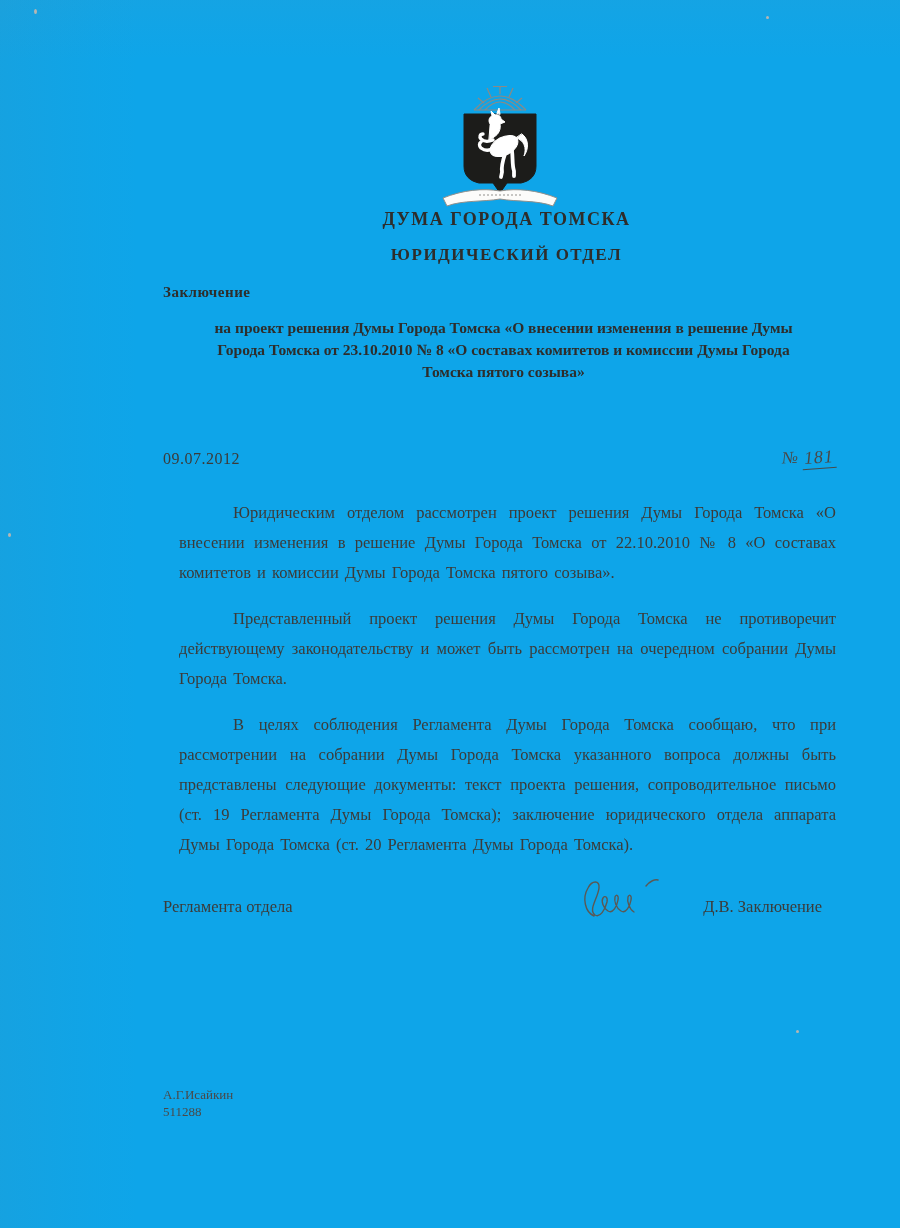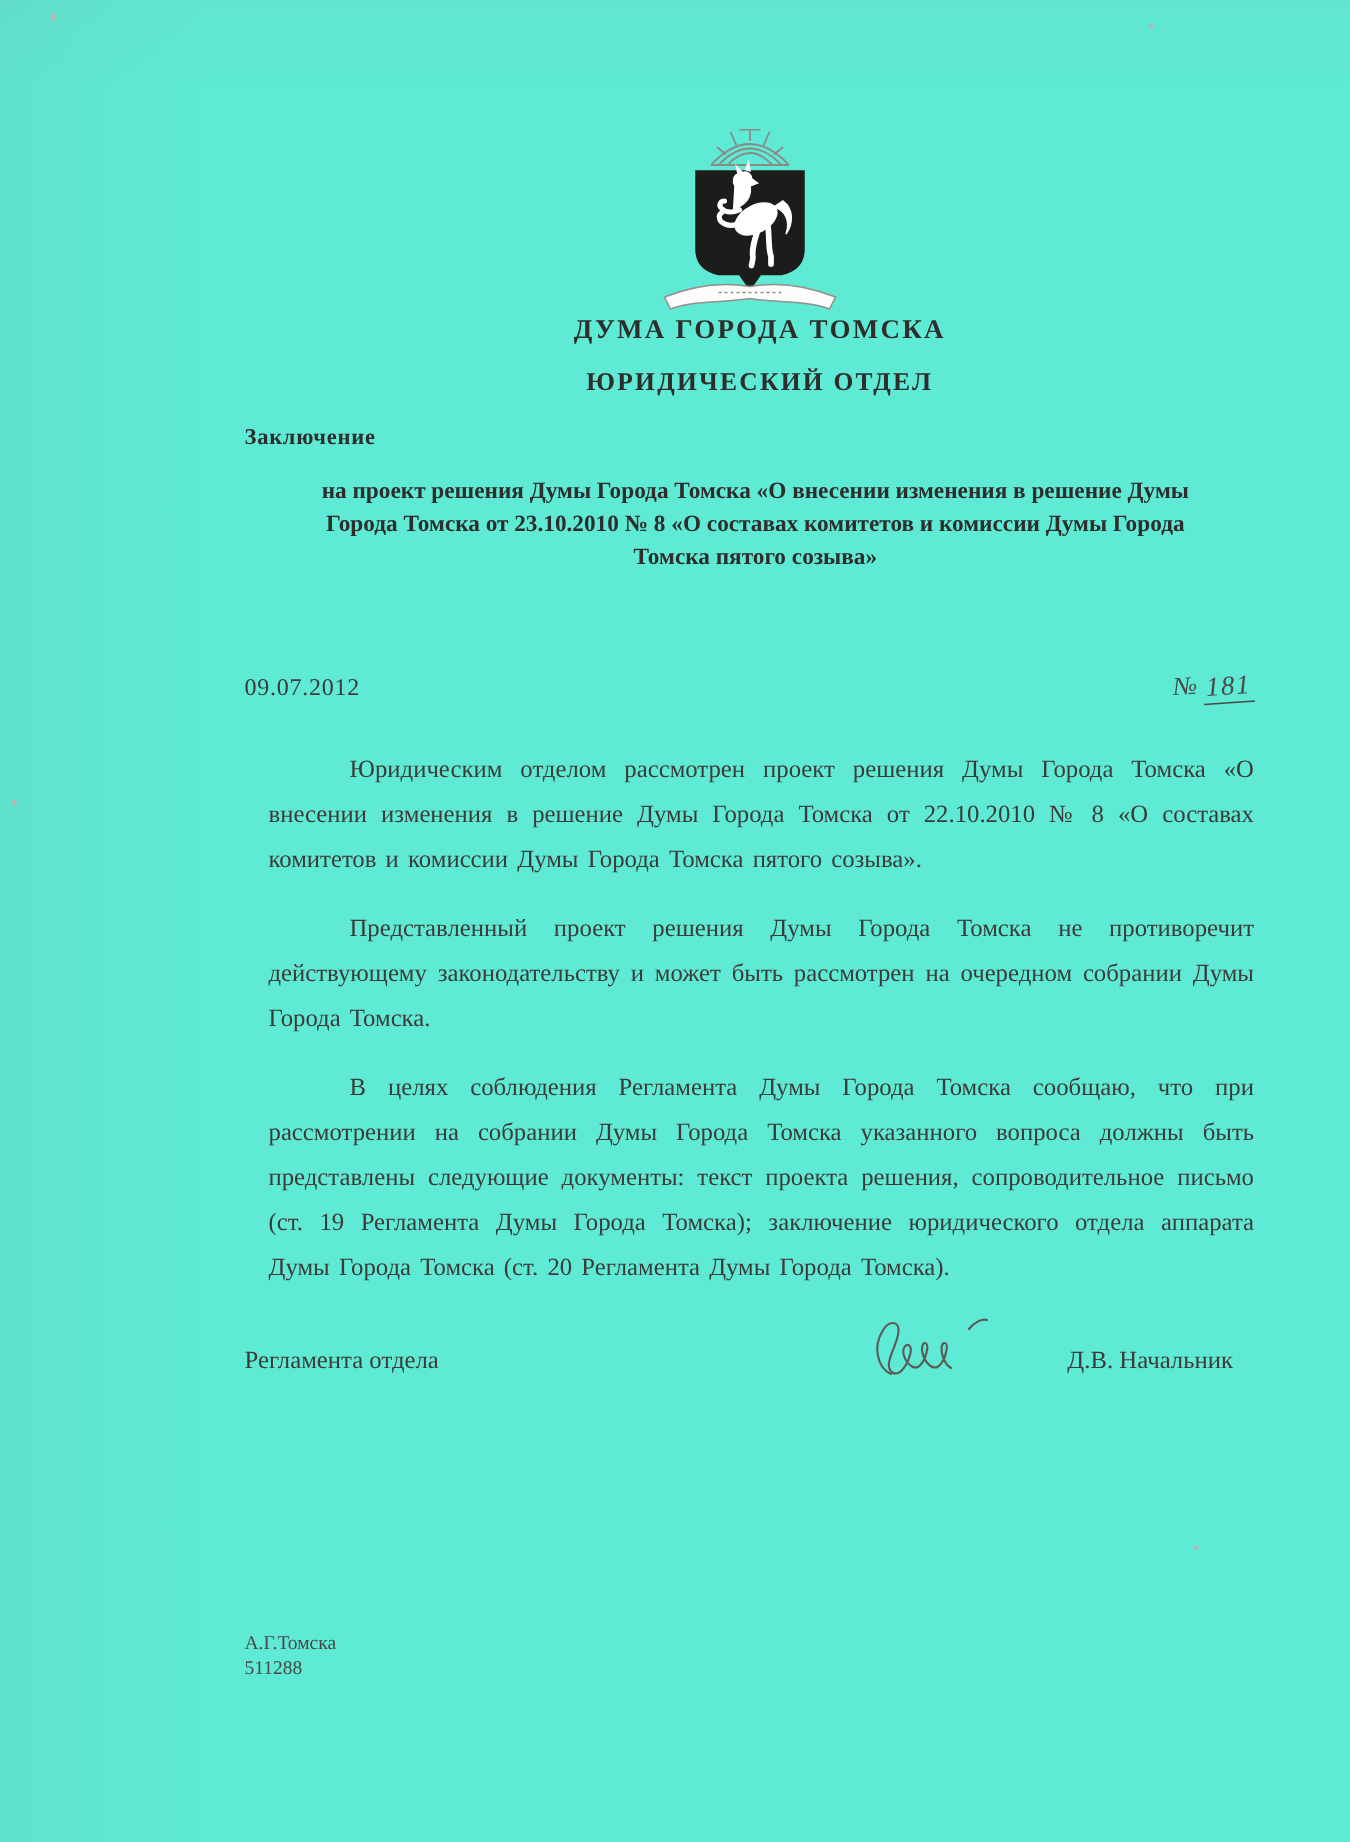--- a/index.html
+++ b/index.html
@@ -1,18 +1,18 @@
 <!DOCTYPE html>
 <html><head>
 <meta charset="utf-8">
 <style>
   html,body{margin:0;padding:0;background:#e8e8e6;}
   .page{
     position:relative;width:900px;height:1228px;margin:0 auto;
-    background:#5eead4;overflow:hidden;
+    background:#0ea5e9;overflow:hidden;
     font-family:"Liberation Serif","DejaVu Serif",serif;
     color:#3c3b39;
   }
   
   .page::before{
     content:"";position:absolute;inset:0;pointer-events:none;
     background:
       linear-gradient(to right, rgba(120,120,115,0.07), rgba(120,120,115,0.02) 90px, rgba(0,0,0,0) 140px),
       linear-gradient(to bottom, rgba(140,140,135,0.05), rgba(0,0,0,0) 60px);
   }
@@ -118,25 +118,25 @@
   </div>
 
   <div class="sig-row">
     <span class="sig-position">Регламента отдела</span>
     <svg class="sig-mark" viewBox="0 0 90 52" xmlns="http://www.w3.org/2000/svg">
       <g stroke="#5a5955" stroke-width="1.4" fill="none" stroke-linecap="round">
         <path d="M16,44 C7,40 4,26 10,16 C14,8 22,8 21,16 C20,26 10,38 17,43 C22,46 27,38 29,30 C30,25 27,23 25,26 C23,29 25,36 30,39 C35,42 39,34 40,28 C41,23 38,22 37,25 C36,29 38,36 43,39 C48,42 52,34 53,28 C54,23 51,22 50,25 C49,29 51,37 56,40"></path>
         <path d="M68,14 C72,9 77,7 80,8"></path>
       </g>
     </svg>
-    <span class="sig-name">Д.В. Начальник</span>
+    <span class="sig-name">Д.В. Заключение</span>
   </div>
 
   <div class="footer">
-    <div>А.Г.Томска</div>
+    <div>А.Г.Исайкин</div>
     <div>511288</div>
   </div>
 
   <div class="speck speck-1"></div>
   <div class="speck speck-2"></div>
   <div class="speck speck-3"></div>
   <div class="speck speck-4"></div>
 
 </div>
 

